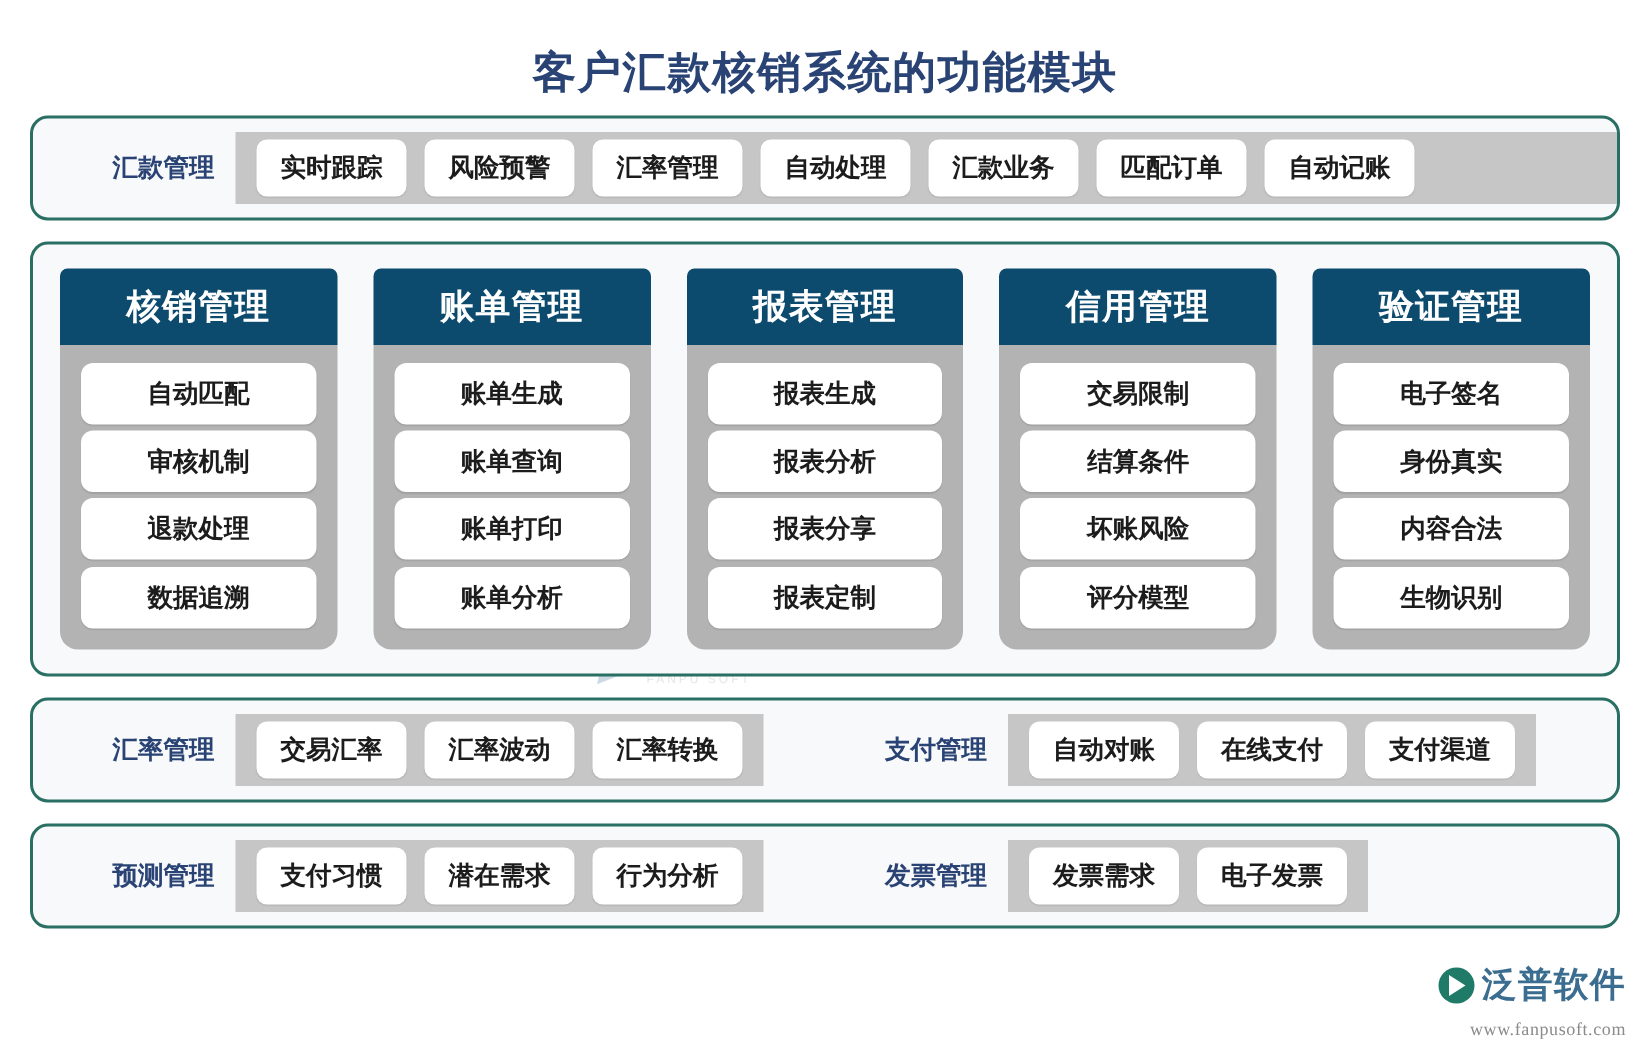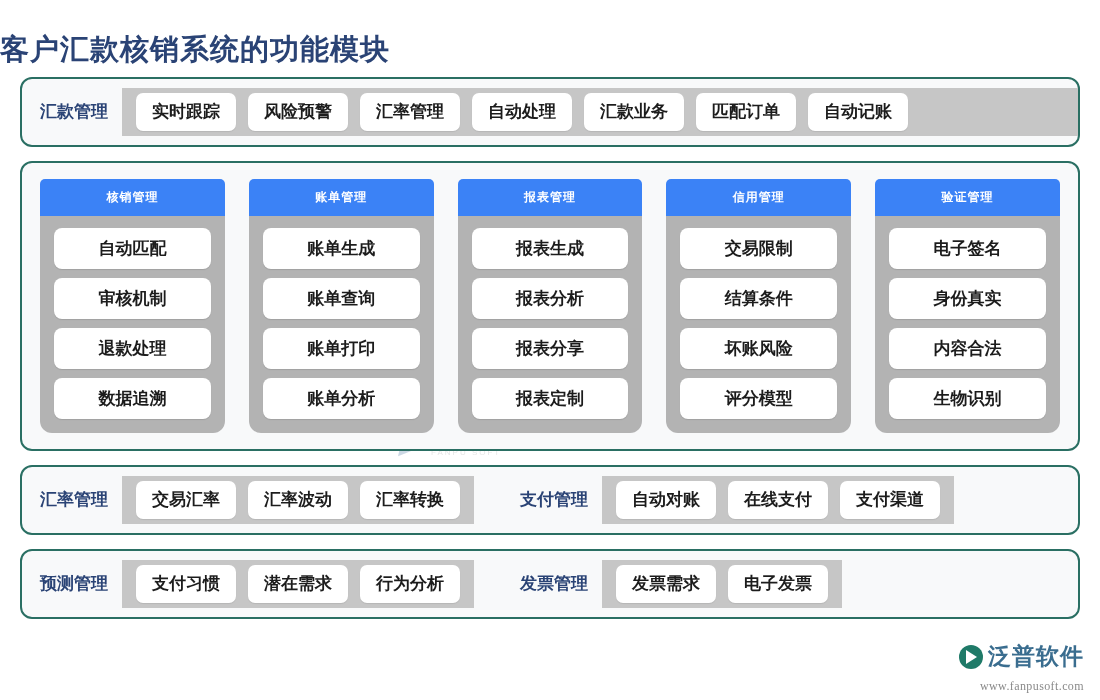--- a/index.html
+++ b/index.html
@@ -11,20 +11,21 @@
   }
 
   body {
     background: #ffffff;
     font-family: "Liberation Sans", "DejaVu Sans", sans-serif;
     position: relative;
   }
 
   
   .page-title {
+    text-align: center;
     font-size: 29px;
     font-weight: bold;
     color: #2a4375;
     letter-spacing: 1px;
     padding-top: 32px;
     padding-bottom: 10px;
     line-height: 1.2;
   }
 
   
@@ -40,20 +41,21 @@
   
   .chip-row {
     display: flex;
     align-items: stretch;
     height: 66px;
   }
   .row-group {
     display: flex;
     align-items: flex-start;
     flex: 0 0 auto;
+    padding-left: 35px;
   }
   .row-label {
     font-size: 17px;
     font-weight: bold;
     color: #2a4375;
     white-space: nowrap;
     padding: 0 14px 0 18px;
     display: flex;
     align-items: center;
     height: 100%;
@@ -93,23 +95,23 @@
     gap: 24px;
     justify-content: space-between;
   }
   .column {
     flex: 1 1 0;
     display: flex;
     flex-direction: column;
     min-width: 0;
   }
   .col-head {
-    background: #3b82f6;
+    background: #0c4a6e;
     color: #ffffff;
-    font-size: 12px;
+    font-size: 23px;
     font-weight: bold;
     text-align: center;
     padding: 10px 4px;
     border-radius: 5px 5px 0 0;
     letter-spacing: 1px;
     white-space: nowrap;
   }
   .col-body {
     background: #b3b3b3;
     border-radius: 0 0 12px 12px;

